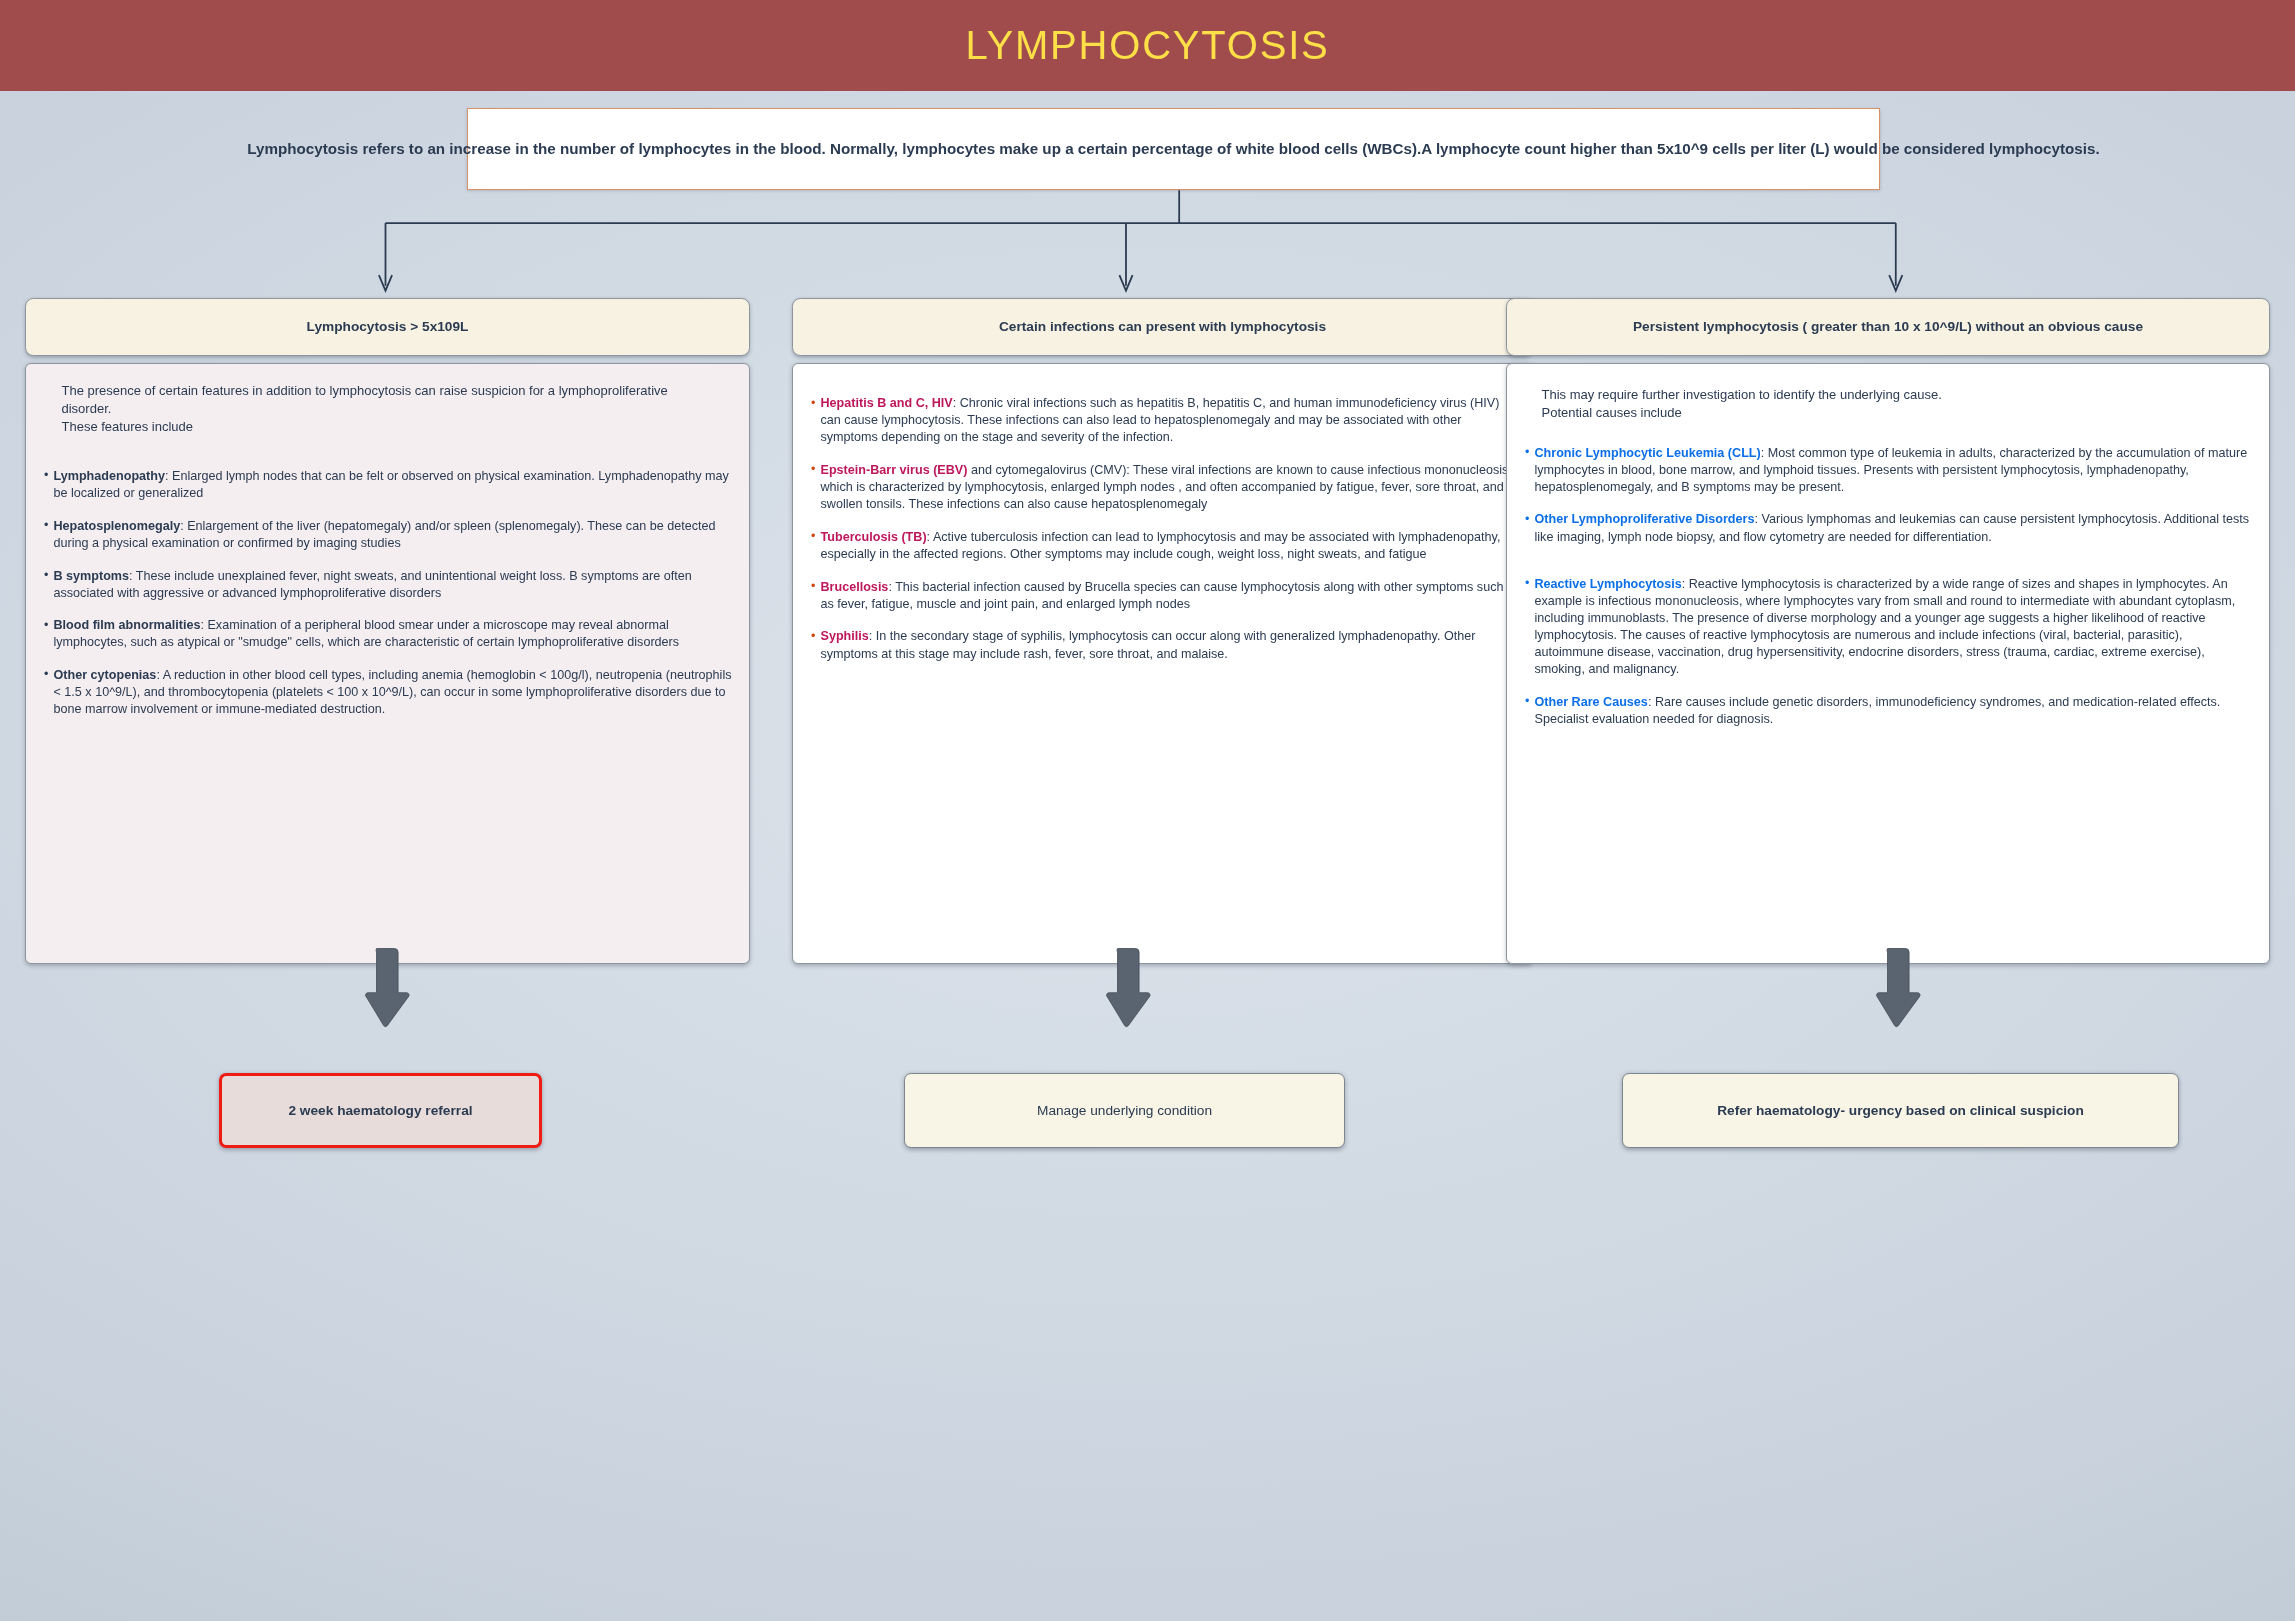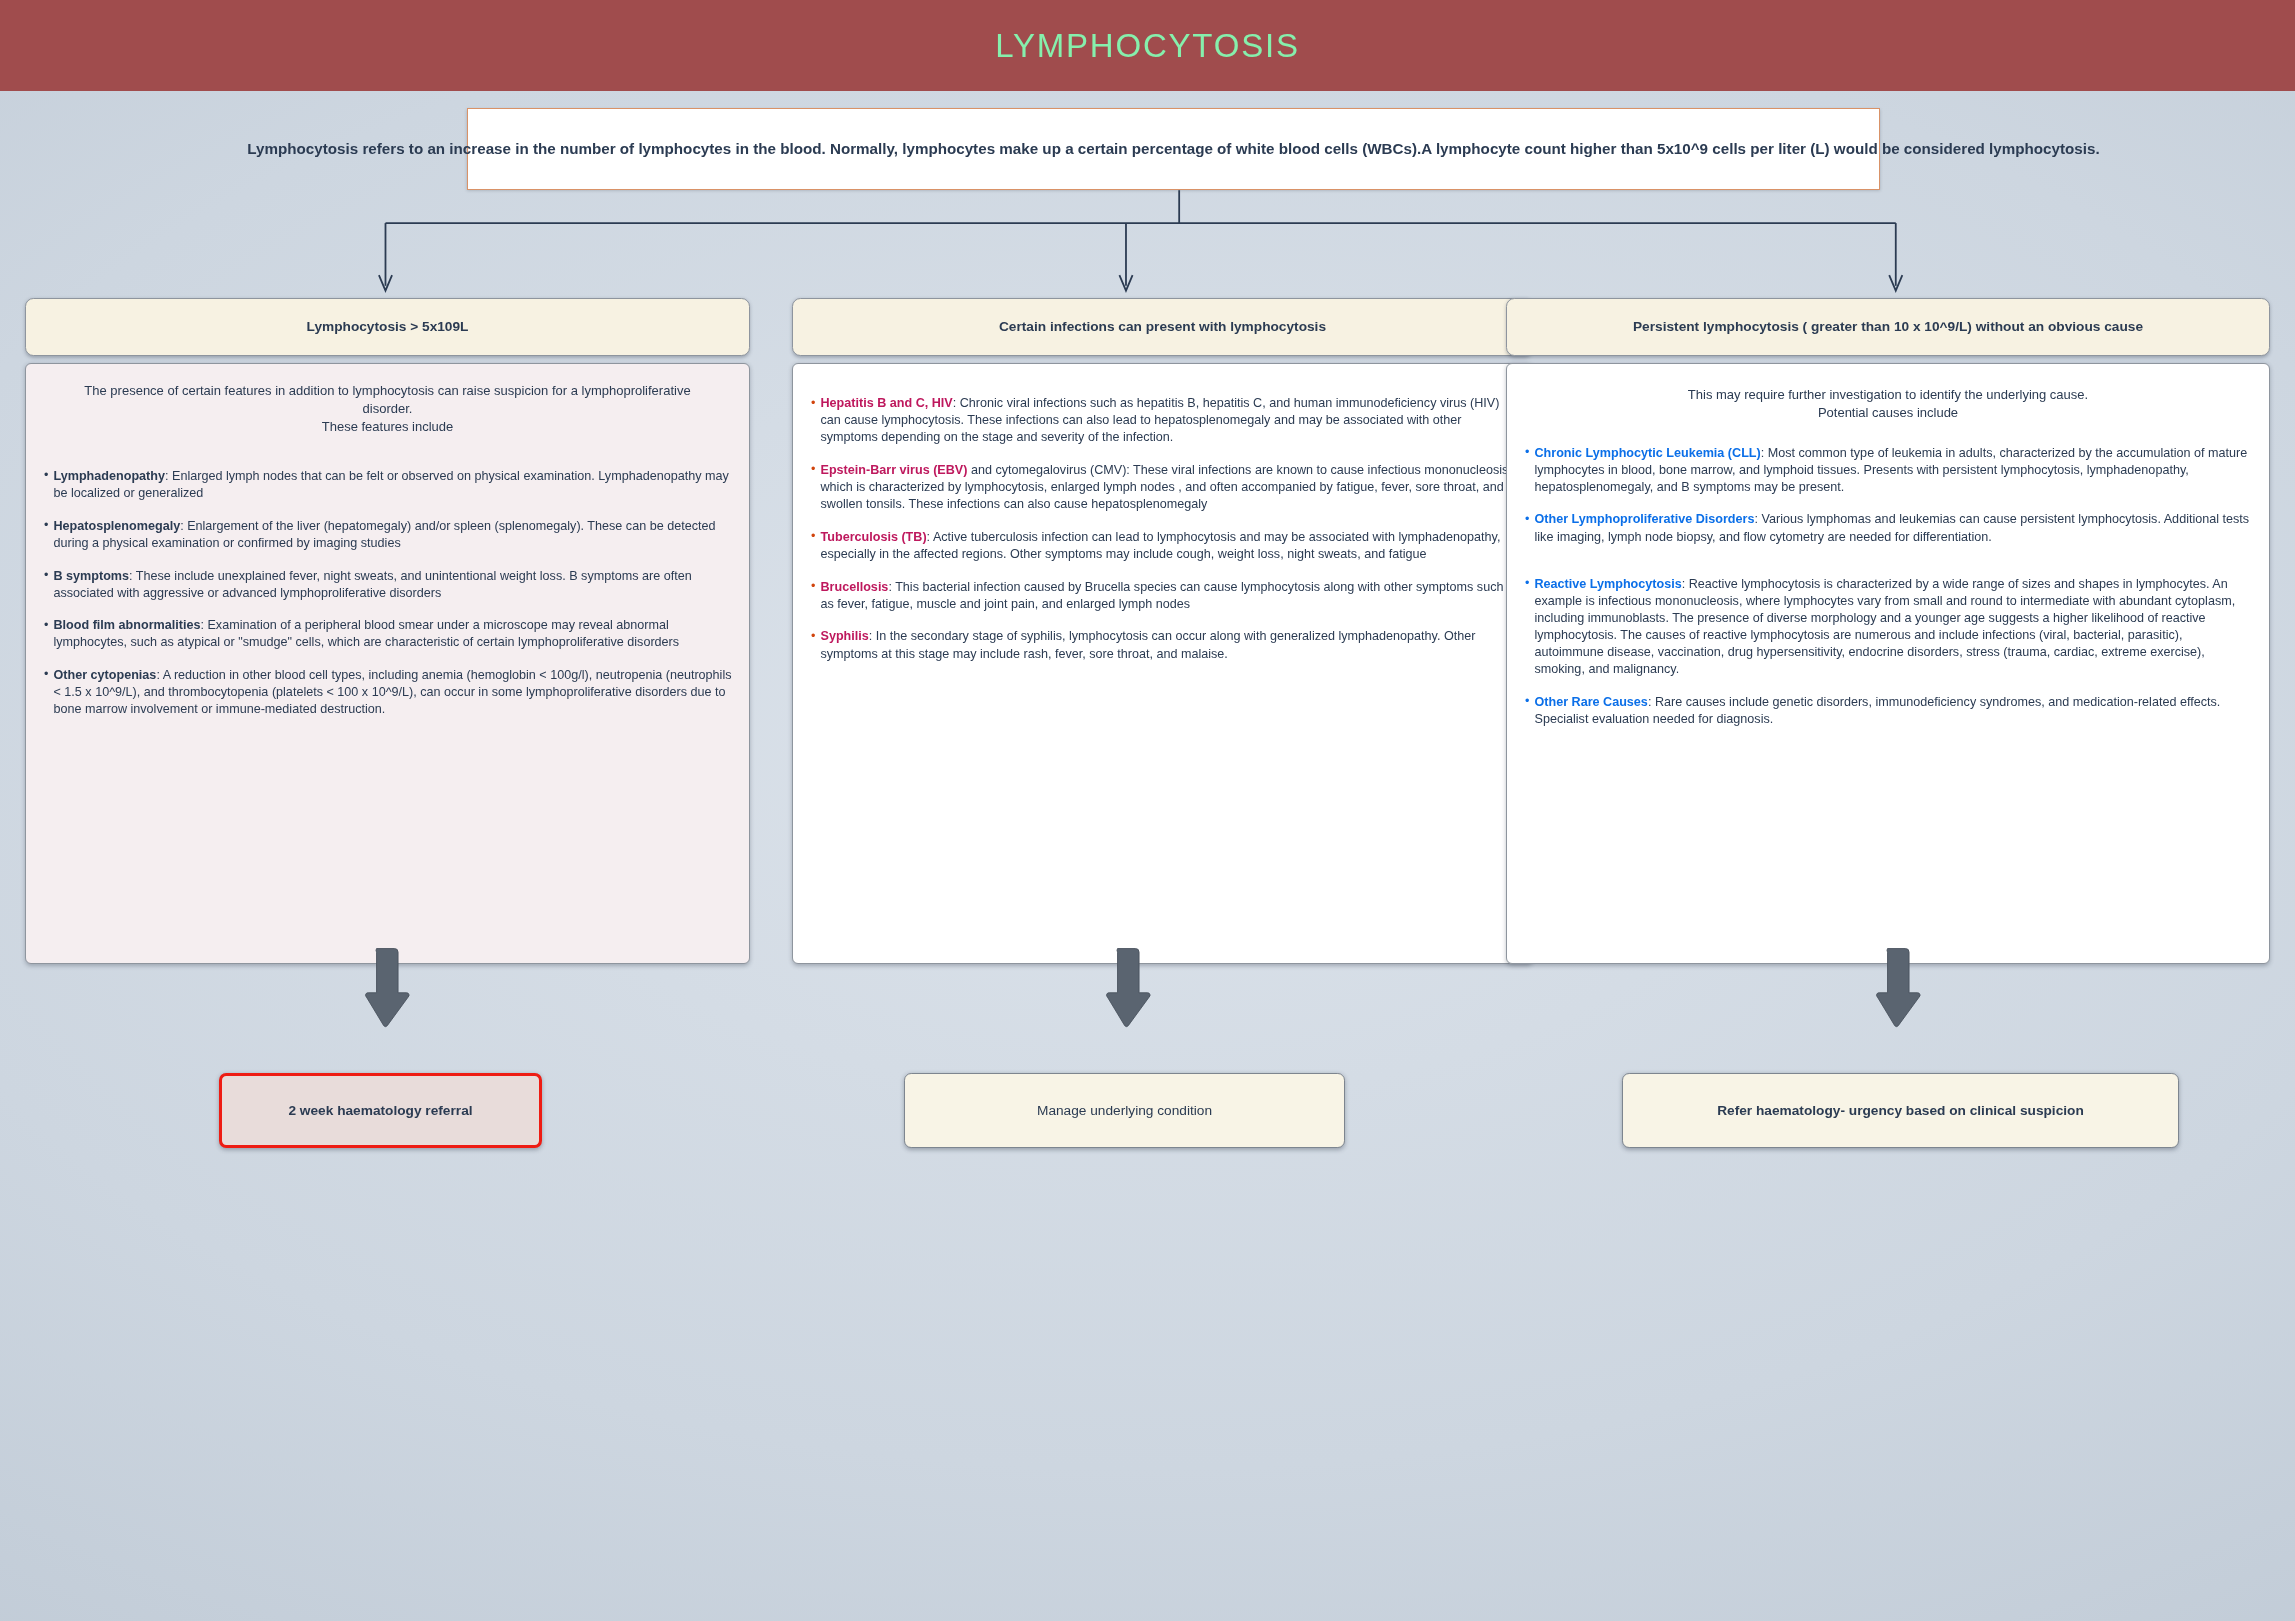--- a/index.html
+++ b/index.html
@@ -22,22 +22,22 @@
     position: absolute;
     left: 0; top: 0;
     width: 2295px;
     height: 91px;
     background: #a04c4d;
     display: flex;
     align-items: center;
     justify-content: center;
   }
   .title-banner .title-text {
-    color: #86efac;
-    font-size: 33px;
+    color: #fde047;
+    font-size: 40px;
     font-weight: 400;
     letter-spacing: 1.8px;
     font-family: "Liberation Sans", sans-serif;
   }
 
   
   .intro-box {
     position: absolute;
     left: 467px; top: 108px;
     width: 1413px;
@@ -99,21 +99,20 @@
 
   
   .col1 .col-body { background: #f5eef0; }
   .col2 .col-body { background: #ffffff; }
   .col3 .col-body { background: #ffffff; }
 
   .col-intro {
     color: #2b3b52;
     font-size: 13px;
     line-height: 1.38;
-    text-align: center;
     white-space: pre-line;
     margin: 0 auto;
   }
 
   ul.bullets {
     list-style: none;
     margin: 0;
     padding: 0;
   }
   ul.bullets > li {

